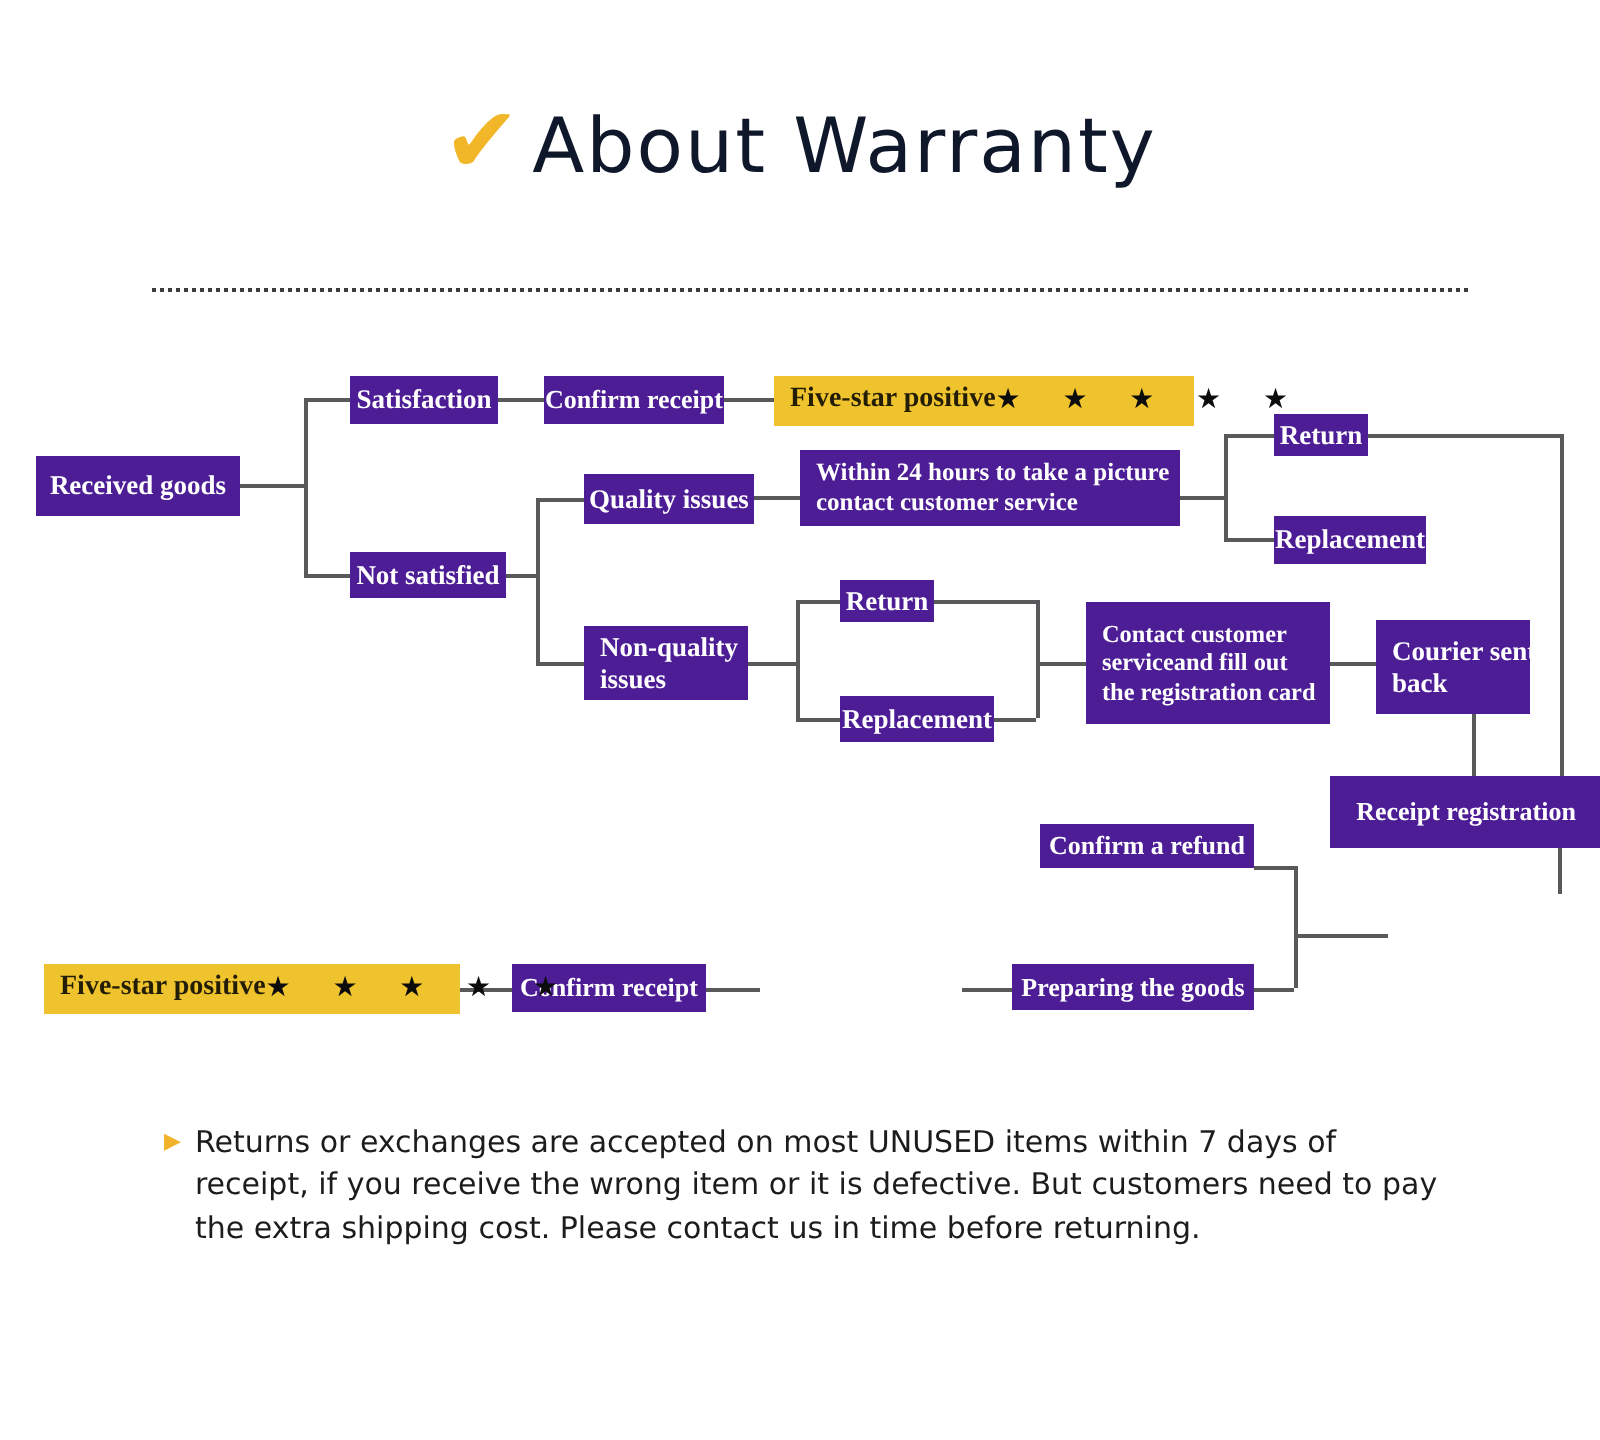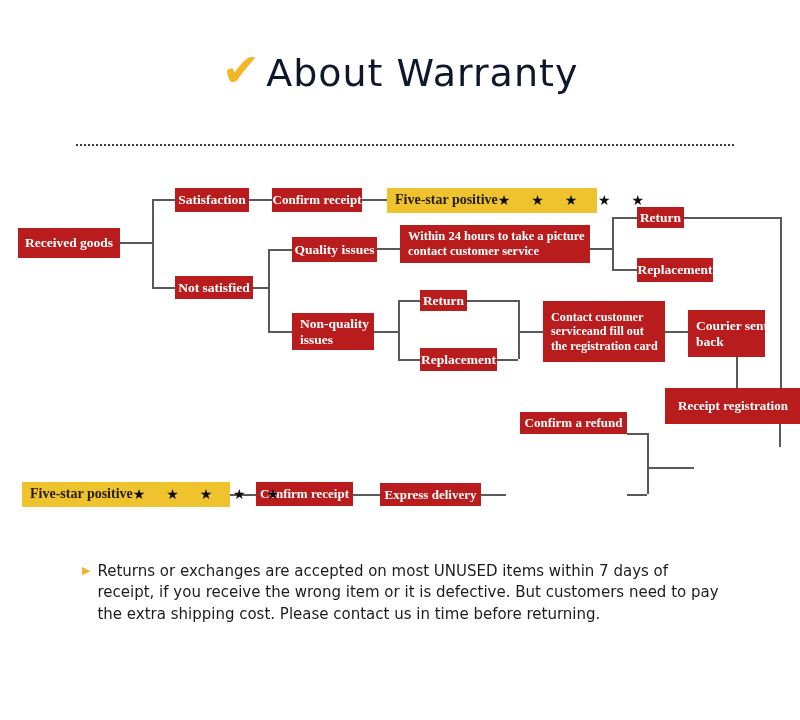--- a/index.html
+++ b/index.html
@@ -21,21 +21,21 @@
   .title {
     font-size:38px; font-weight:400; color:#0f172a; letter-spacing:1px;
     font-family:"DejaVu Sans", sans-serif;
   }
   .dotted {
     position:absolute; left:76px; top:144px; width:658px; height:0;
     border-top:2px dotted #3c3c3c;
   }
   #flowchart { position:absolute; left:0; top:0; width:800px; height:720px; }
   .node {
-    position:absolute; background:#b91c1c; color:#ffffff;
+    position:absolute; background:#4c1d95; color:#ffffff;
     font-family:"Liberation Serif", serif; font-weight:700;
     font-size:13.5px; line-height:1.18;
     display:flex; align-items:center; justify-content:center;
     text-align:center; padding:1px 8px;
   }
   .node span { white-space:pre; }
   .node.left { justify-content:flex-start; text-align:left; padding-left:8px; }
   .node.yellow {
     background:#efc32d; color:#241d05;
     justify-content:space-between; padding:0 12px 0 8px;
@@ -149,22 +149,22 @@
     <div class="node left" style="left: 688px; top: 310px; width: 77px; height: 47px;">
       <span>Courier sent
 back</span>
     </div>
     <div class="node" style="left: 665px; top: 388px; width: 136px; height: 36px; font-size: 13px;">
       <span>Receipt registration</span>
     </div>
     <div class="node" style="left: 520px; top: 412px; width: 107px; height: 22px; font-size: 13px;">
       <span>Confirm a refund</span>
     </div>
-    <div class="node" style="left: 380px; top: 483px; width: 101px; height: 23px; font-size: 13px;">
-      <span>Express delivery</span>
+    <div class="node" style="left: 506px; top: 482px; width: 121px; height: 23px; font-size: 13px;">
+      <span>Preparing the goods</span>
     </div>
     <div class="node" style="left: 256px; top: 482px; width: 97px; height: 24px; font-size: 13px;">
       <span>Confirm receipt</span>
     </div>
     <div class="node yellow" style="left: 22px; top: 482px; width: 208px; height: 25px;">
       <span>Five-star positive</span>
       <span class="stars">★ ★ ★ ★ ★</span>
     </div>
   </div>
 

